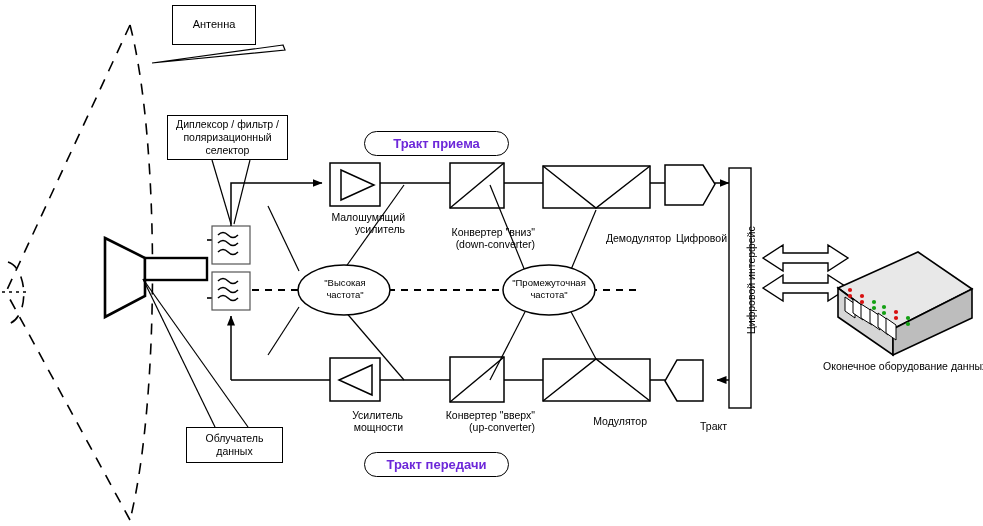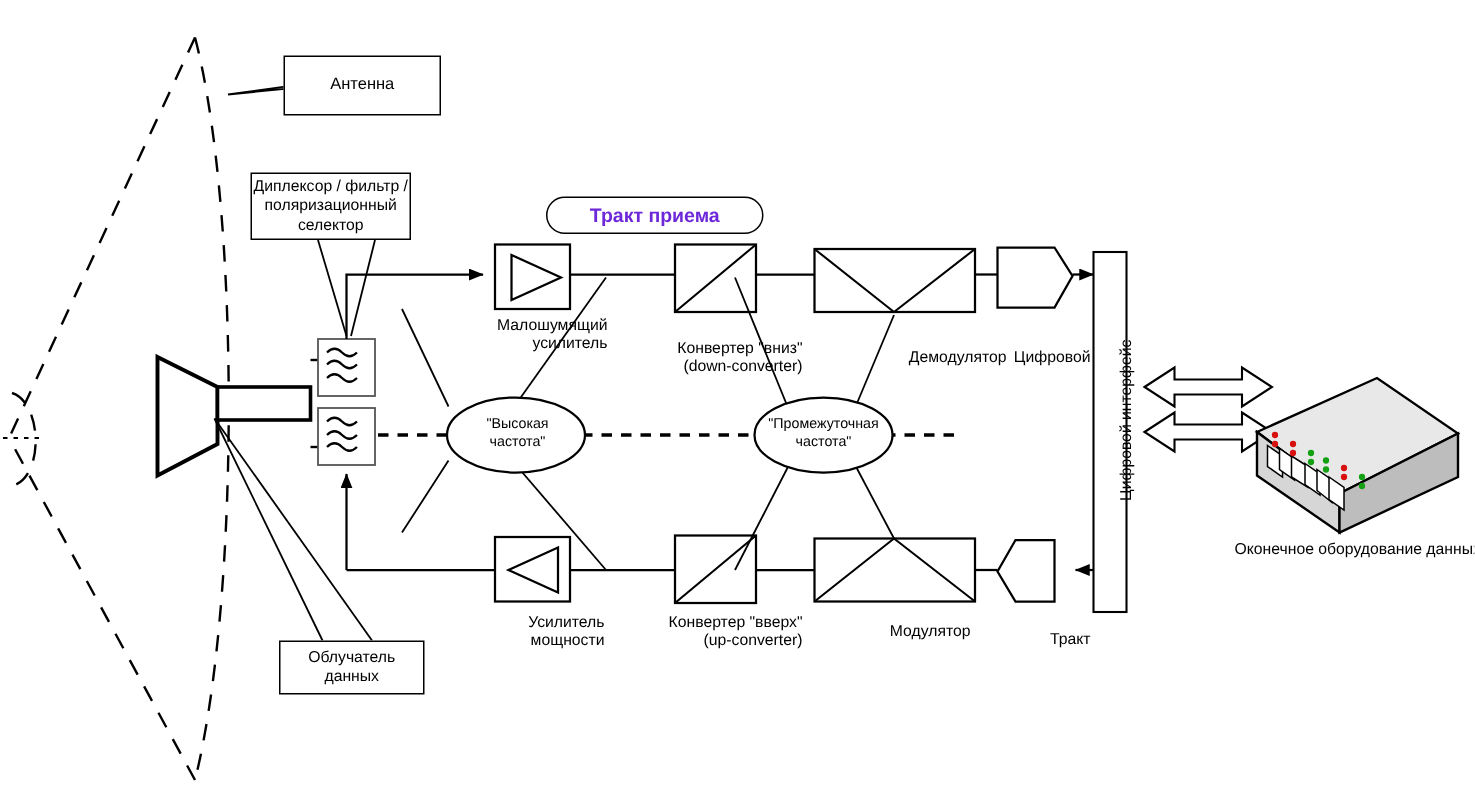--- a/index.html
+++ b/index.html
@@ -179,39 +179,42 @@
     <g fill="none" stroke="#000" stroke-width="1.2">
       <path d="M212,160 L231,224"></path>
       <path d="M250,160 L234,224"></path>
     </g>
     <g fill="none" stroke="#000" stroke-width="1.2">
       <path d="M143,279 L215,427"></path>
       <path d="M143,279 L248,427"></path>
     </g>
   </svg>
 
-  <div class="callout" style="left:189px;top:5px;width:105px;height:40px;margin-top:32px;">
+  <div class="callout" style="left:172px;top:5px;width:84px;height:40px;">
     <span>Антенна</span>
   </div>
 
-  <div class="callout" style="left:167px;top:115px;width:107px;height:45px;font-size:10.5px;">
+  <div class="callout" style="left:167px;top:115px;width:121px;height:45px;font-size:10.5px;">
     <span>Диплексор / фильтр /
 поляризационный
 селектор</span>
   </div>
 
   <div class="callout" style="left:186px;top:427px;width:97px;height:36px;font-size:10.5px;">
     <span>Облучатель
 данных</span>
   </div>
 
   <div class="pill" style="left:364px;top:131px;width:145px;height:25px;">
     <span>Тракт приема</span>
   </div>
 
+  <div class="pill" style="left:364px;top:452px;width:145px;height:25px;">
+    <span>Тракт передачи</span>
+  </div>
 
   <div class="ell-lbl" style="left:299px;top:277px;width:92px;">"Высокая
 частота"</div>
   <div class="ell-lbl" style="left:500px;top:277px;width:98px;">"Промежуточная
 частота"</div>
 
   <div class="lbl blk-lbl" style="left:305px;top:211px;width:100px;">Малошумящий
 усилитель</div>
   <div class="lbl blk-lbl" style="left:420px;top:226px;width:115px;">Конвертер "вниз"
 (down-converter)</div>

